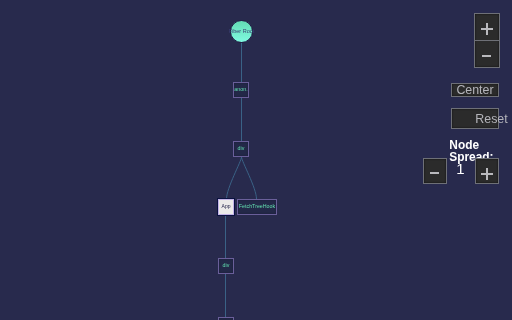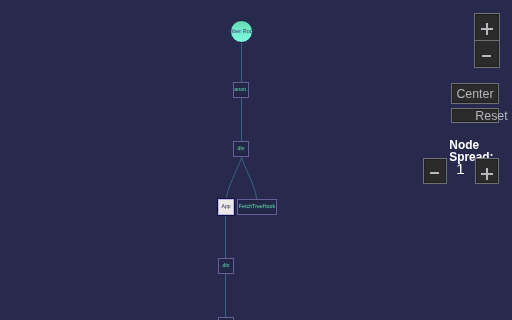--- a/index.html
+++ b/index.html
@@ -14,22 +14,22 @@
   .boxnode .lbl{color:#62e0b0;font-size:5.3px;white-space:nowrap;line-height:1;}
   .appnode{border:1px solid #c3b3e8;background:#ebeae9;box-shadow:0 0 0 1px #0a1240;}
   .appnode .lbl{color:#23244a;font-size:5px;white-space:nowrap;line-height:1;position:relative;top:-0.8px;}
   
   .zoomctl{position:absolute;left:474px;top:13px;width:26px;height:55px;border:1px solid #6e7077;background:#2b2b2b;box-sizing:border-box;box-shadow:inset 0 0 2px rgba(0,0,0,0.75);}
   .zoomctl > div{height:50%;position:relative;box-sizing:border-box;}
   .zoomctl .zin{border-bottom:1px solid #6e7077;}
   .gl-h{position:absolute;background:#b9b9bd;}
   .gl-v{position:absolute;background:#b9b9bd;}
   .btn{position:absolute;border:1px solid #6e7077;background:#2b2b2b;color:#b4b4ba;font-size:12.4px;display:flex;align-items:center;justify-content:center;box-sizing:border-box;box-shadow:inset 0 0 2px rgba(0,0,0,0.75);}
-  #centerBtn{left:451px;top:83px;width:48px;height:21px;}
-  #resetBtn{left:451px;top:108px;width:48px;height:15px;padding-left:33px;}
+  #centerBtn{left:451px;top:83px;width:48px;height:14px;}
+  #resetBtn{left:451px;top:108px;width:48px;height:21px;padding-left:33px;}
   #nsLabel{position:absolute;left:421.3px;top:139.4px;color:#fff;font-size:11.9px;font-weight:bold;line-height:12px;letter-spacing:0px;margin-left:28px;}
   #nsMinus{left:423px;top:158px;width:24px;height:26px;}
   #nsPlus{left:475px;top:158px;width:24px;height:26px;}
   .nsval{position:absolute;left:450.5px;top:161px;width:20px;text-align:center;color:#fff;font-size:15px;line-height:15px;}
 </style>
 </head>
 <body>
 
 <div id="stage">
   <svg id="edges" viewBox="0 0 512 320">

